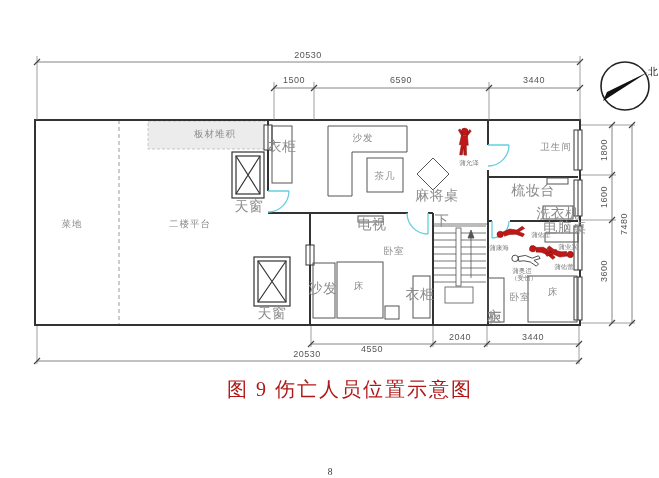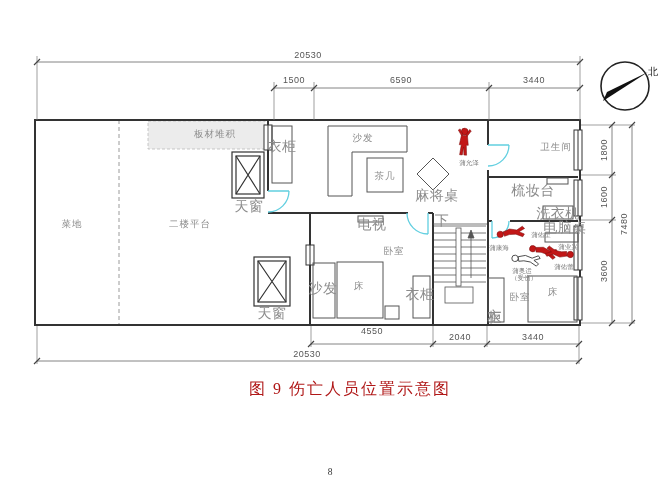--- a/index.html
+++ b/index.html
@@ -9,21 +9,21 @@
   .lbl{position:absolute;transform:translate(-50%,-50%);color:#8c8c8c;font-size:9.5px;
        letter-spacing:1px;white-space:nowrap;line-height:1;}
   .lbl.small{font-size:14px;letter-spacing:0.5px;}
   .lbl.vert{writing-mode:vertical-rl;letter-spacing:2px;}
   .dim{position:absolute;transform:translate(-50%,-50%);color:#555;font-size:9px;
        white-space:nowrap;line-height:1;letter-spacing:0.5px;}
   .dim.rot{transform:translate(-50%,-50%) rotate(-90deg);}
   .tiny{position:absolute;transform:translate(-50%,-50%);color:#7a7a7a;font-size:6.5px;
         white-space:nowrap;line-height:1;}
   .caption{position:absolute;left:350px;top:369px;transform:translate(-50%,-50%);
-           font-family:"Liberation Serif","DejaVu Serif",serif;font-size:16px;
+           font-family:"Liberation Serif","DejaVu Serif",serif;font-size:20px;
            color:#b01818;letter-spacing:2px;white-space:nowrap;}
   .pagenum{position:absolute;left:330px;top:452px;transform:translate(-50%,-50%);
            font-family:"Liberation Serif","DejaVu Serif",serif;font-size:9.5px;color:#333;}
   .north{position:absolute;left:653px;top:52px;transform:translate(-50%,-50%);
          font-size:10px;color:#222;}
 </style>
 </head>
 <body>
 
 <div id="canvas">
@@ -153,21 +153,21 @@
       <g transform="translate(512,229) rotate(6)">
         <use href="#fig-lying" fill="#ffffff" stroke="#444" stroke-width="0.9"></use>
       </g>
     </g>
   </svg>
 
   <div class="dim" style="left:308px;top:35px">20530</div>
   <div class="dim" style="left:294px;top:60px">1500</div>
   <div class="dim" style="left:401px;top:60px">6590</div>
   <div class="dim" style="left:534px;top:60px">3440</div>
-  <div class="dim" style="left:372px;top:311px">4550</div>
+  <div class="dim" style="left:372px;top:329px">4550</div>
   <div class="dim" style="left:460px;top:317px">2040</div>
   <div class="dim" style="left:533px;top:317px">3440</div>
   <div class="dim" style="left:307px;top:334px">20530</div>
   <div class="dim rot" style="left:604px;top:130px">1800</div>
   <div class="dim rot" style="left:604px;top:177px">1600</div>
   <div class="dim rot" style="left:604px;top:251px">3600</div>
   <div class="dim rot" style="left:624px;top:204px">7480</div>
 
   <div class="lbl" style="left:72px;top:204px">菜地</div>
   <div class="lbl" style="left:190px;top:204px">二楼平台</div>

